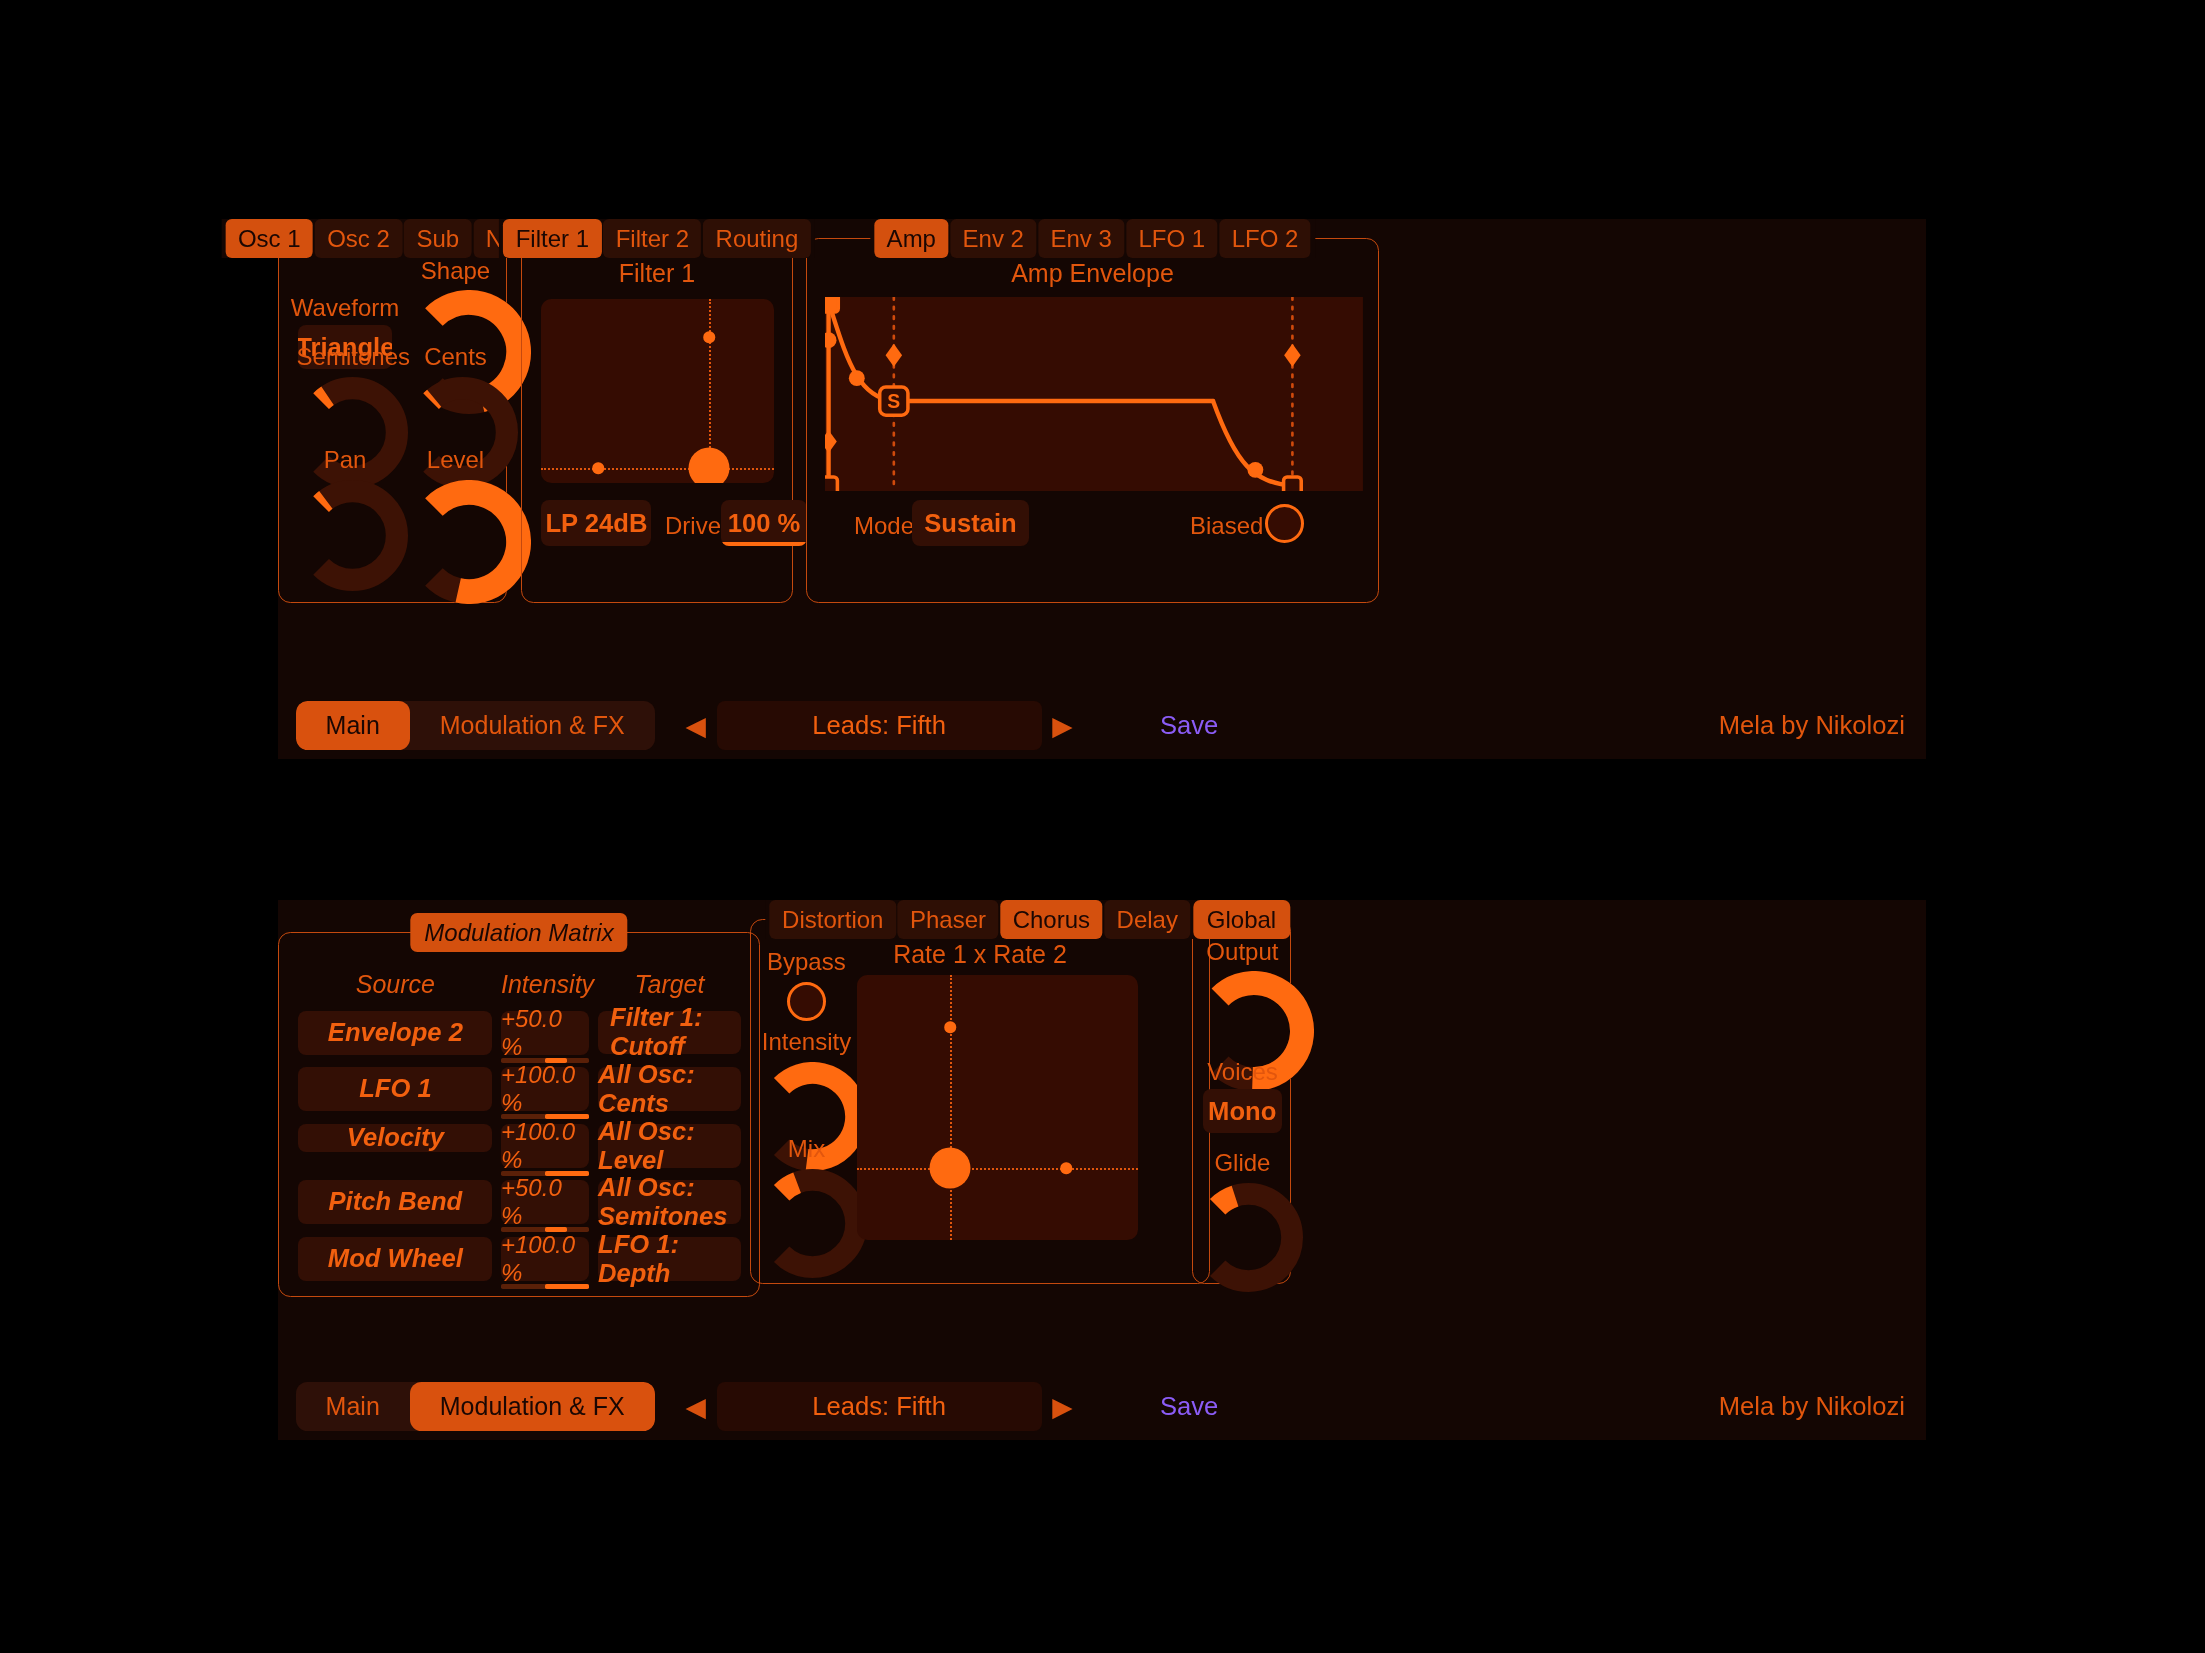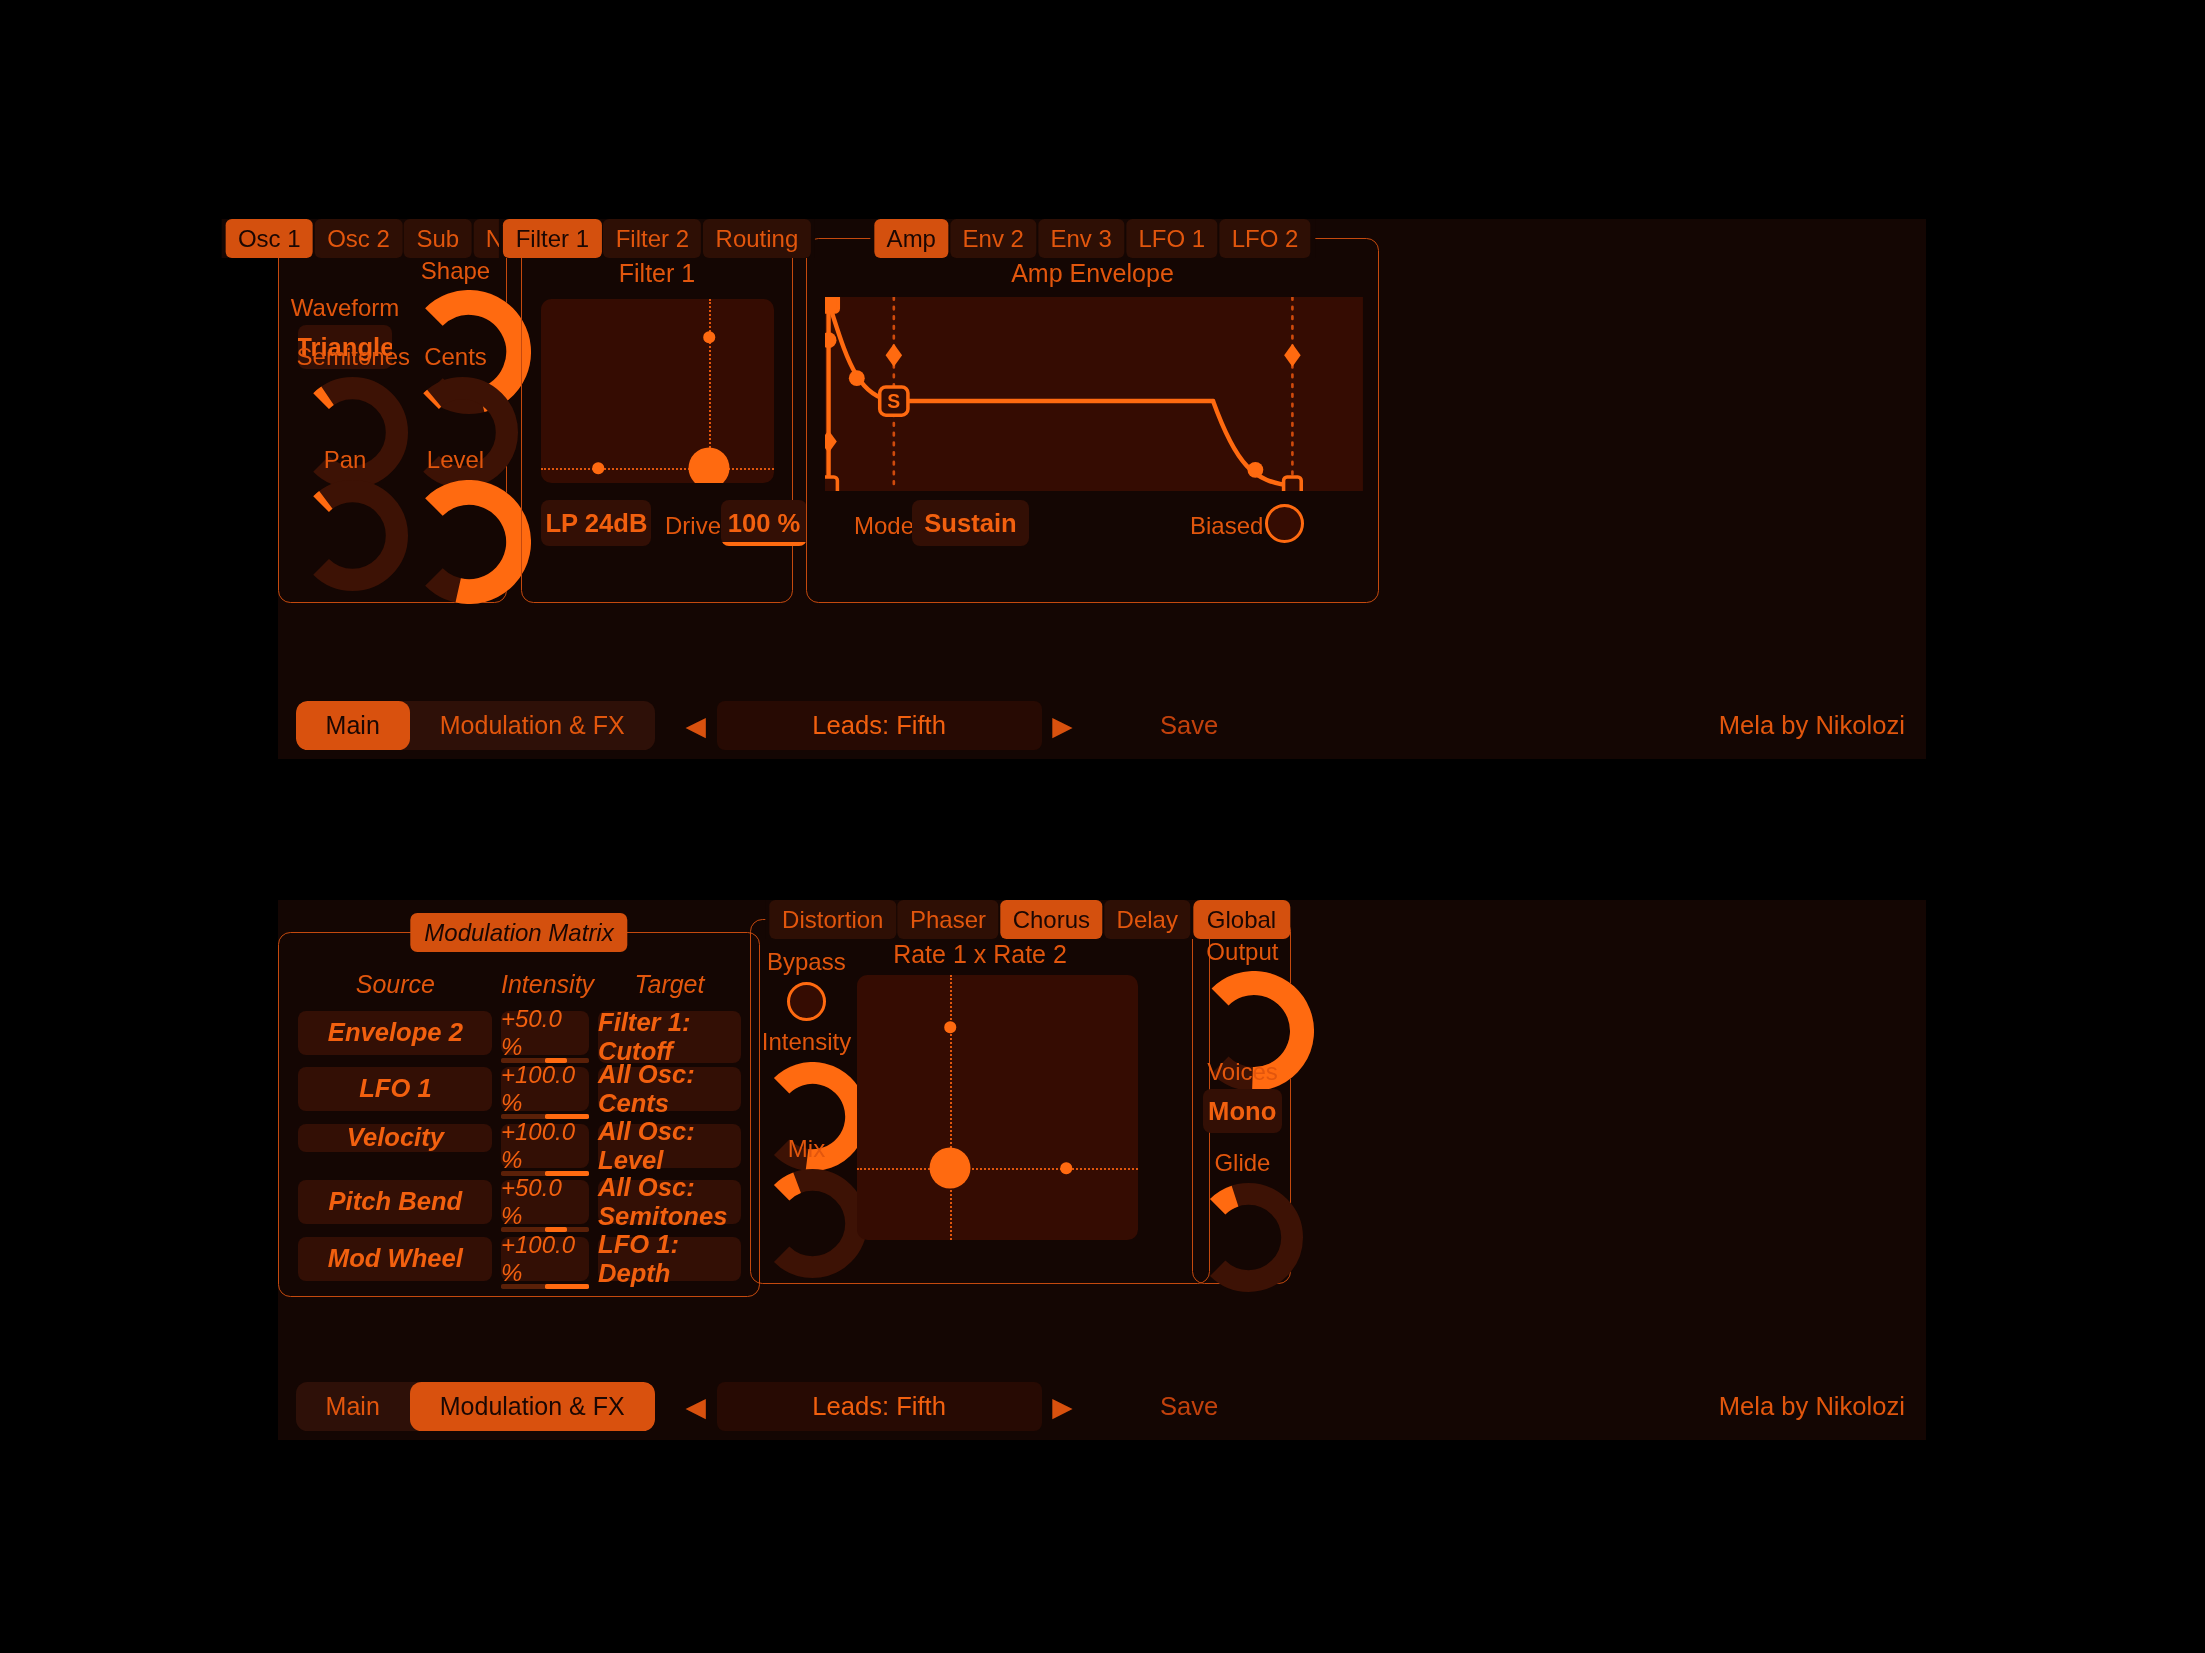--- a/index.html
+++ b/index.html
@@ -191,21 +191,21 @@
     text-align: center;
     font-size: 25.6px;
     color: #f2600f;
     cursor: pointer;
   }
   .save-btn {
     position: absolute;
     left: 882px; top: 7px;
     height: 49px; line-height: 49px;
     font-size: 25.6px;
-    color: #c2410c;
+    color: #8b5cf6;
     cursor: pointer;
   }
   .brand {
     position: absolute;
     right: 21px; top: 7px;
     height: 49px; line-height: 49px;
     font-size: 25.6px;
     color: #e2560d;
   }
 
@@ -404,21 +404,21 @@
       <div class="clip-mask" id="matrix-body" style="left:0; top:1.8px; right:0; bottom:1.8px;">
           <div class="mm-head" style="left: 19.4px; top: 35px; width: 194px;">Source</div>
           <div class="mm-head" style="left: 222px; top: 35px; width: 88px;">Intensity</div>
           <div class="mm-head" style="left: 319px; top: 35px; width: 143px;">Target</div>
           <div class="mm-cell" style="left: 19.4px; top: 76px; width: 194px; height: 44px;">Envelope 2</div>
           <div class="mm-int" style="left: 222px; top: 76px; width: 88px; height: 44px;">
             <span>+50.0 %</span>
             <span class="track"></span>
             <span class="fill" style="left: 50%; width: 25%;"></span>
           </div>
-          <div class="mm-cell" style="left: 319px; top: 76px; width: 143px; height: 52px;">Filter 1: Cutoff</div>
+          <div class="mm-cell" style="left: 319px; top: 76px; width: 143px; height: 43px; padding-left: 12px;">Filter 1: Cutoff</div>
           <div class="mm-cell" style="left: 19.4px; top: 132px; width: 194px; height: 44px;">LFO 1</div>
           <div class="mm-int" style="left: 222px; top: 132px; width: 88px; height: 44px;">
             <span>+100.0 %</span>
             <span class="track"></span>
             <span class="fill" style="left: 50%; width: 50%;"></span>
           </div>
           <div class="mm-cell" style="left: 319px; top: 132px; width: 143px; height: 44px;">All Osc: Cents</div>
           <div class="mm-cell" style="left: 19.4px; top: 189px; width: 194px; height: 28px;">Velocity</div>
           <div class="mm-int" style="left: 222px; top: 189px; width: 88px; height: 44px;">
             <span>+100.0 %</span>

